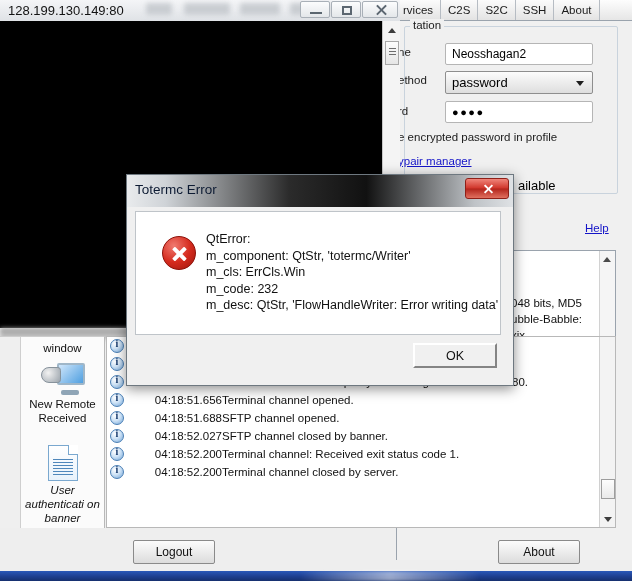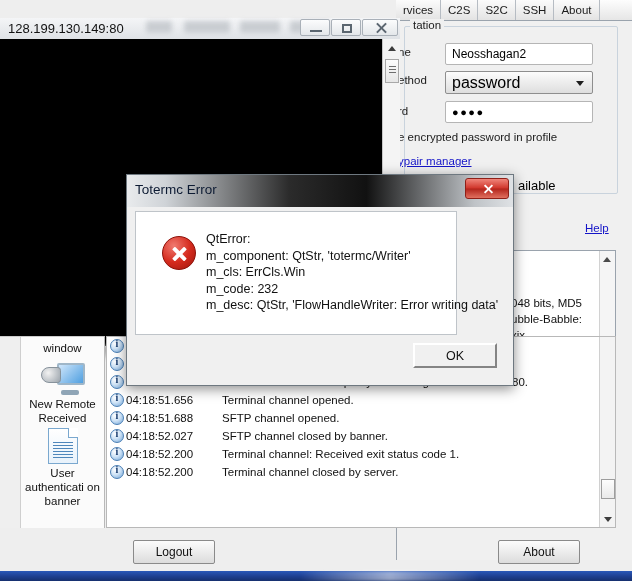--- a/index.html
+++ b/index.html
@@ -59,21 +59,21 @@
     background:#ffffff;border:1px solid #b5b5b5;border-radius:2px;
     box-sizing:border-box;display:flex;align-items:center;
     padding:0 6px;font-size:12px;color:#000;
   }
   #fld-user{left:445px;top:43px;width:148px;height:22px;}
   #fld-pass{left:445px;top:101px;width:148px;height:22px;letter-spacing:1.5px;font-size:11px;}
   #fld-method{
     left:445px;top:71px;width:148px;height:23px;
     border:1px solid #8e8e8e;border-radius:2px;box-sizing:border-box;
     background:linear-gradient(#fcfcfc,#dedede);
-    display:flex;align-items:center;padding:0 6px;font-size:16px;
+    display:flex;align-items:center;padding:0 6px;font-size:13px;
   }
   #fld-method .caret{
     position:absolute;right:8px;top:9px;width:0;height:0;
     border-left:4px solid transparent;border-right:4px solid transparent;
     border-top:5px solid #1d1d1d;
   }
 
   
   #fp-box{
     left:506px;top:250px;width:110px;height:145px;
@@ -92,21 +92,21 @@
     position:absolute;left:3px;top:6px;width:0;height:0;
     border-left:4px solid transparent;border-right:4px solid transparent;
     border-bottom:5px solid #4a4a4a;
   }
   #help-link{
     left:585px;top:222px;font-size:11.5px;color:#1414c8;
     text-decoration:underline;cursor:pointer;
   }
 
   
-  #term-window{left:0;top:0;width:400px;height:330px;margin-top:18px;}
+  #term-window{left:0;top:0;width:400px;height:330px;}
   #titlebar{
     left:0;top:0;width:400px;height:21px;
     background:linear-gradient(#f4f5f7,#dfe2e6);
     border-bottom:1px solid #b9bfc6;
   }
   #title-text{left:8px;top:3px;font-size:13px;color:#121212;white-space:nowrap;}
   .blurmenu{
     position:absolute;top:3px;height:12px;border-radius:2px;
     background:#c4c8cd;filter:blur(2.4px);opacity:.85;
   }
@@ -194,21 +194,21 @@
     flex:0 0 auto;width:14px;height:14px;margin-left:3px;margin-right:2px;
     border-radius:50%;
     background:radial-gradient(circle at 35% 30%,#ffffff 0%,#cfe3f6 45%,#6fa3d6 100%);
     border:1px solid #4b7fb5;box-sizing:border-box;position:relative;
   }
   .info-ico:after{
     content:"i";position:absolute;left:0;right:0;top:-2px;
     text-align:center;font-size:10px;font-weight:bold;color:#14386b;
     font-family:"Liberation Serif",serif;
   }
-  .ts{flex:0 0 auto;width:96px;}
+  .ts{flex:0 0 auto;width:96px;text-align:right;}
   .msg{flex:1 1 auto;}
   #log-scroll{
     position:absolute;right:0;top:0;width:16px;height:190px;
     background:#f3f3f3;border-left:1px solid #d0d0d0;box-sizing:border-box;
   }
   #log-thumb{
     position:absolute;left:1px;top:142px;width:14px;height:20px;
     background:linear-gradient(#fdfdfd,#e9e9e9);
     border:1px solid #9d9d9d;box-sizing:border-box;
   }
@@ -258,21 +258,21 @@
     background:linear-gradient(#f0857a,#d0362c 48%,#b3251c 52%,#e0705f);
     border:1px solid #8f2018;border-radius:3px;box-sizing:border-box;
   }
   #dlg-close:before,#dlg-close:after{
     content:"";position:absolute;left:17px;top:9px;width:11px;height:2px;
     background:#ffffff;
   }
   #dlg-close:before{transform:rotate(45deg);}
   #dlg-close:after{transform:rotate(-45deg);}
   #dlg-body{
-    position:absolute;left:8px;top:36px;width:322px;height:124px;
+    position:absolute;left:8px;top:36px;width:366px;height:124px;
     background:#ffffff;border:1px solid #bfc4c9;box-sizing:border-box;
   }
   #err-icon{
     position:absolute;left:26px;top:24px;width:34px;height:34px;border-radius:50%;
     background:radial-gradient(circle at 34% 28%,#f07a70 0%,#d52b1e 52%,#9e150c 100%);
     border:1px solid #8c1008;box-sizing:border-box;
   }
   #err-icon:before,#err-icon:after{
     content:"";position:absolute;left:8px;top:15px;width:17px;height:4px;
     background:#ffffff;border-radius:1px;
@@ -376,21 +376,21 @@
 
   <div class="sbitem" style="top:24px;">
     <div class="icon-rdp">
       <span class="scr"></span>
         <span class="base"></span>
         <span class="plug"></span>
     </div>
     <div class="sbcap">New Remote Received</div>
   </div>
 
-  <div class="sbitem" style="top:91px;">
+  <div class="sbitem" style="top:108px;font-style:italic;">
     <div class="icon-doc">
       <span class="fold"></span>
       <span class="ln" style="top:13px;"></span>
         <span class="ln" style="top:16px;"></span>
       <span class="ln" style="top:19px;"></span>
         <span class="ln" style="top:22px;"></span>
       <span class="ln" style="top:25px;"></span>
         <span class="ln" style="top:28px;"></span>
     </div>
     <div class="sbcap">User authenticati on banner</div>

